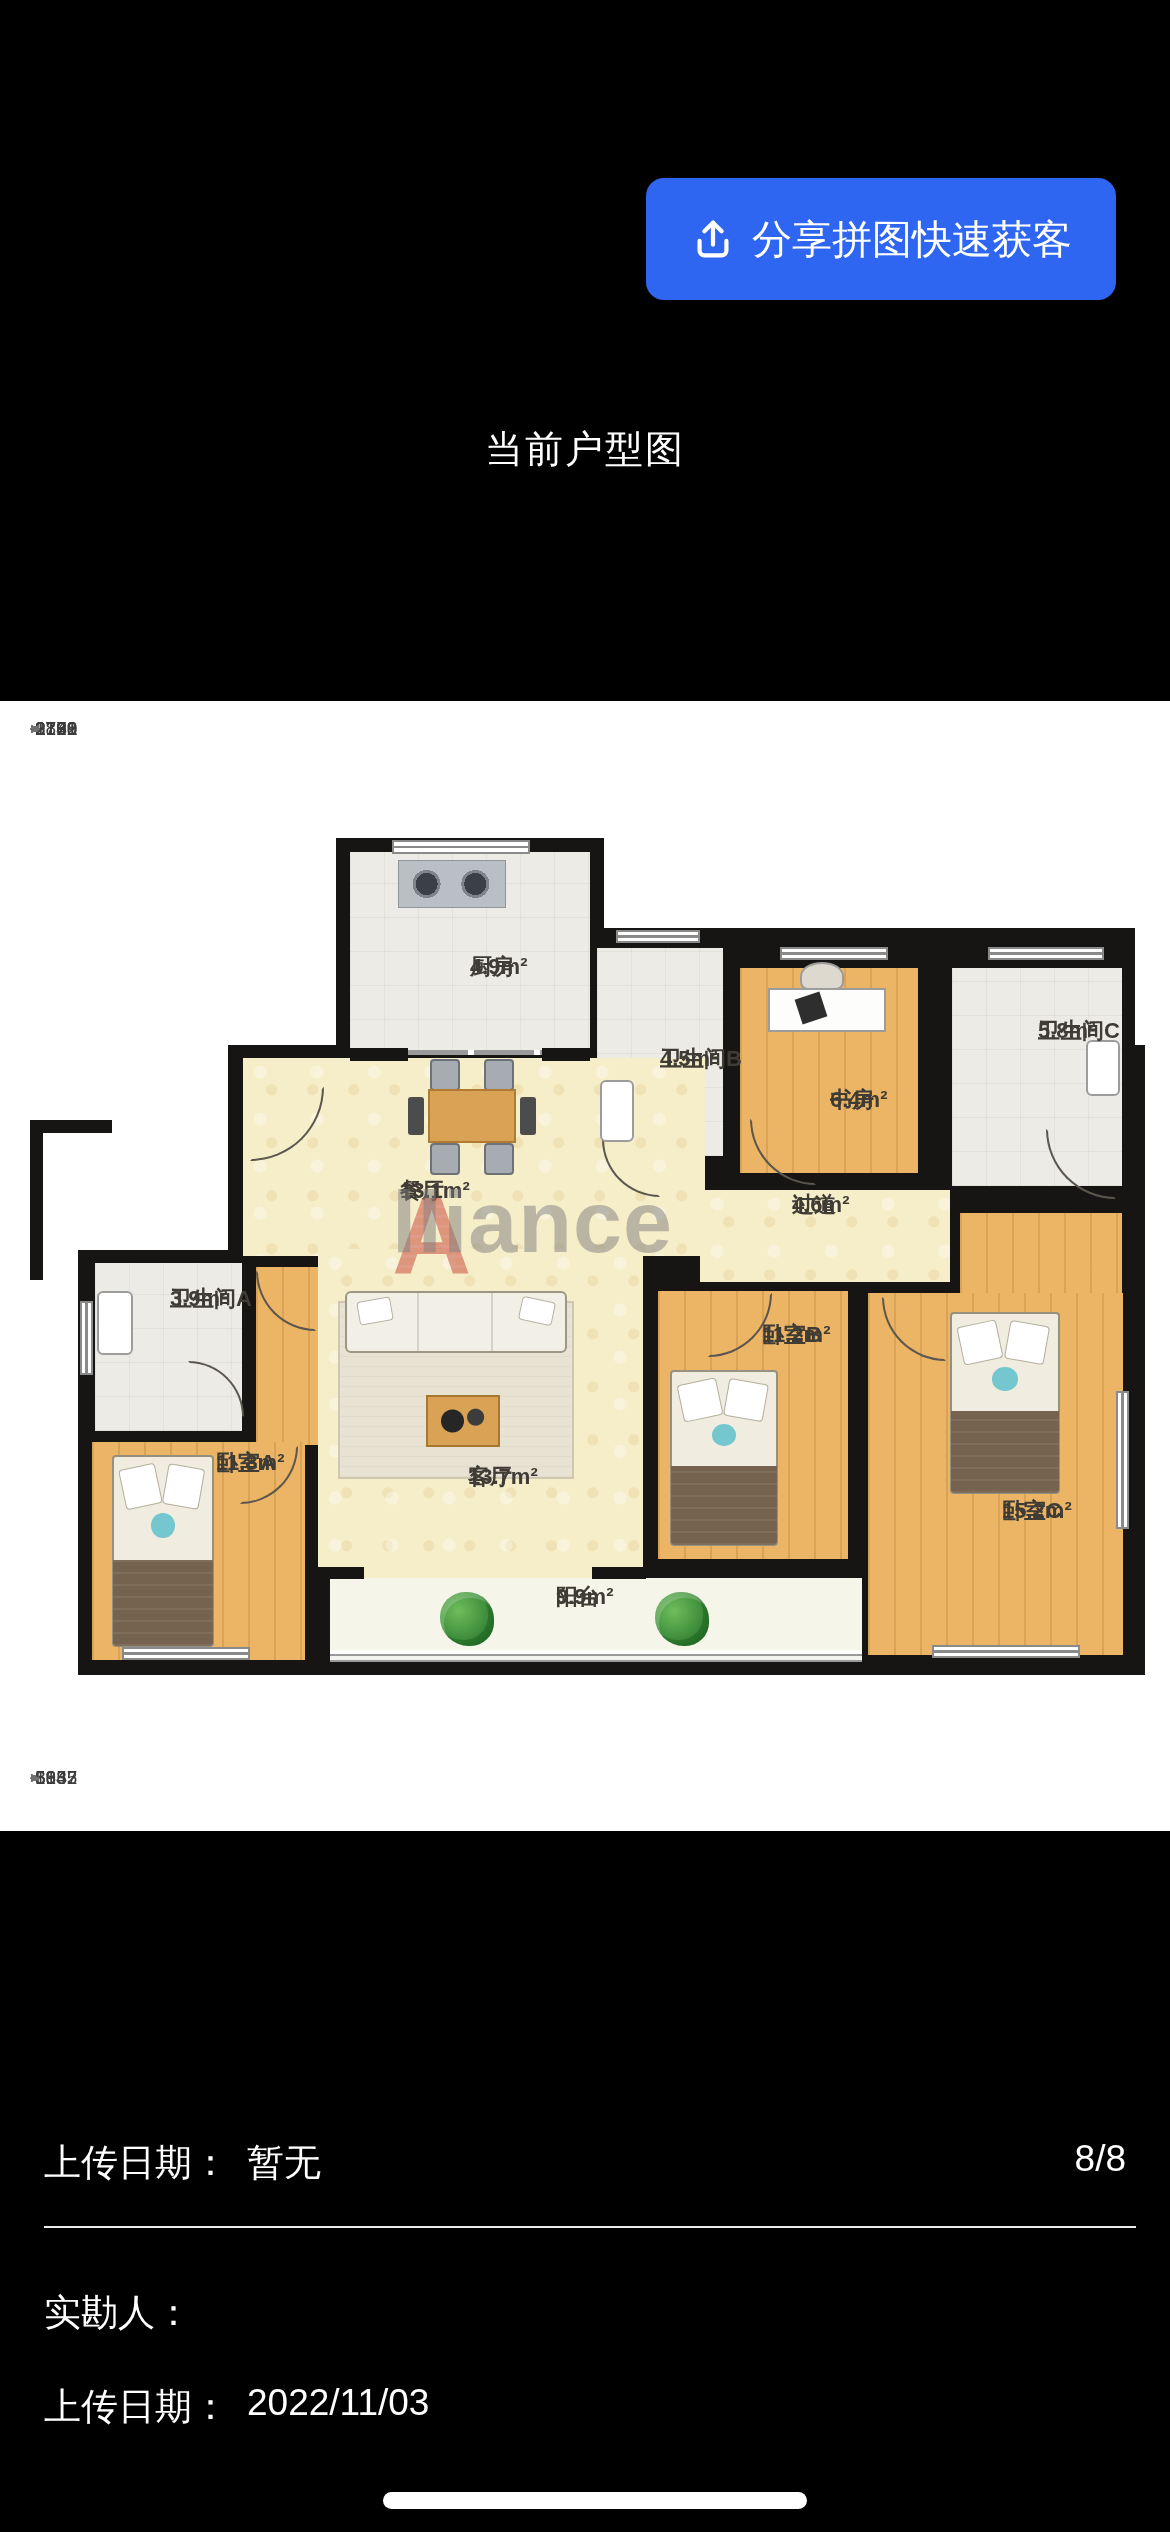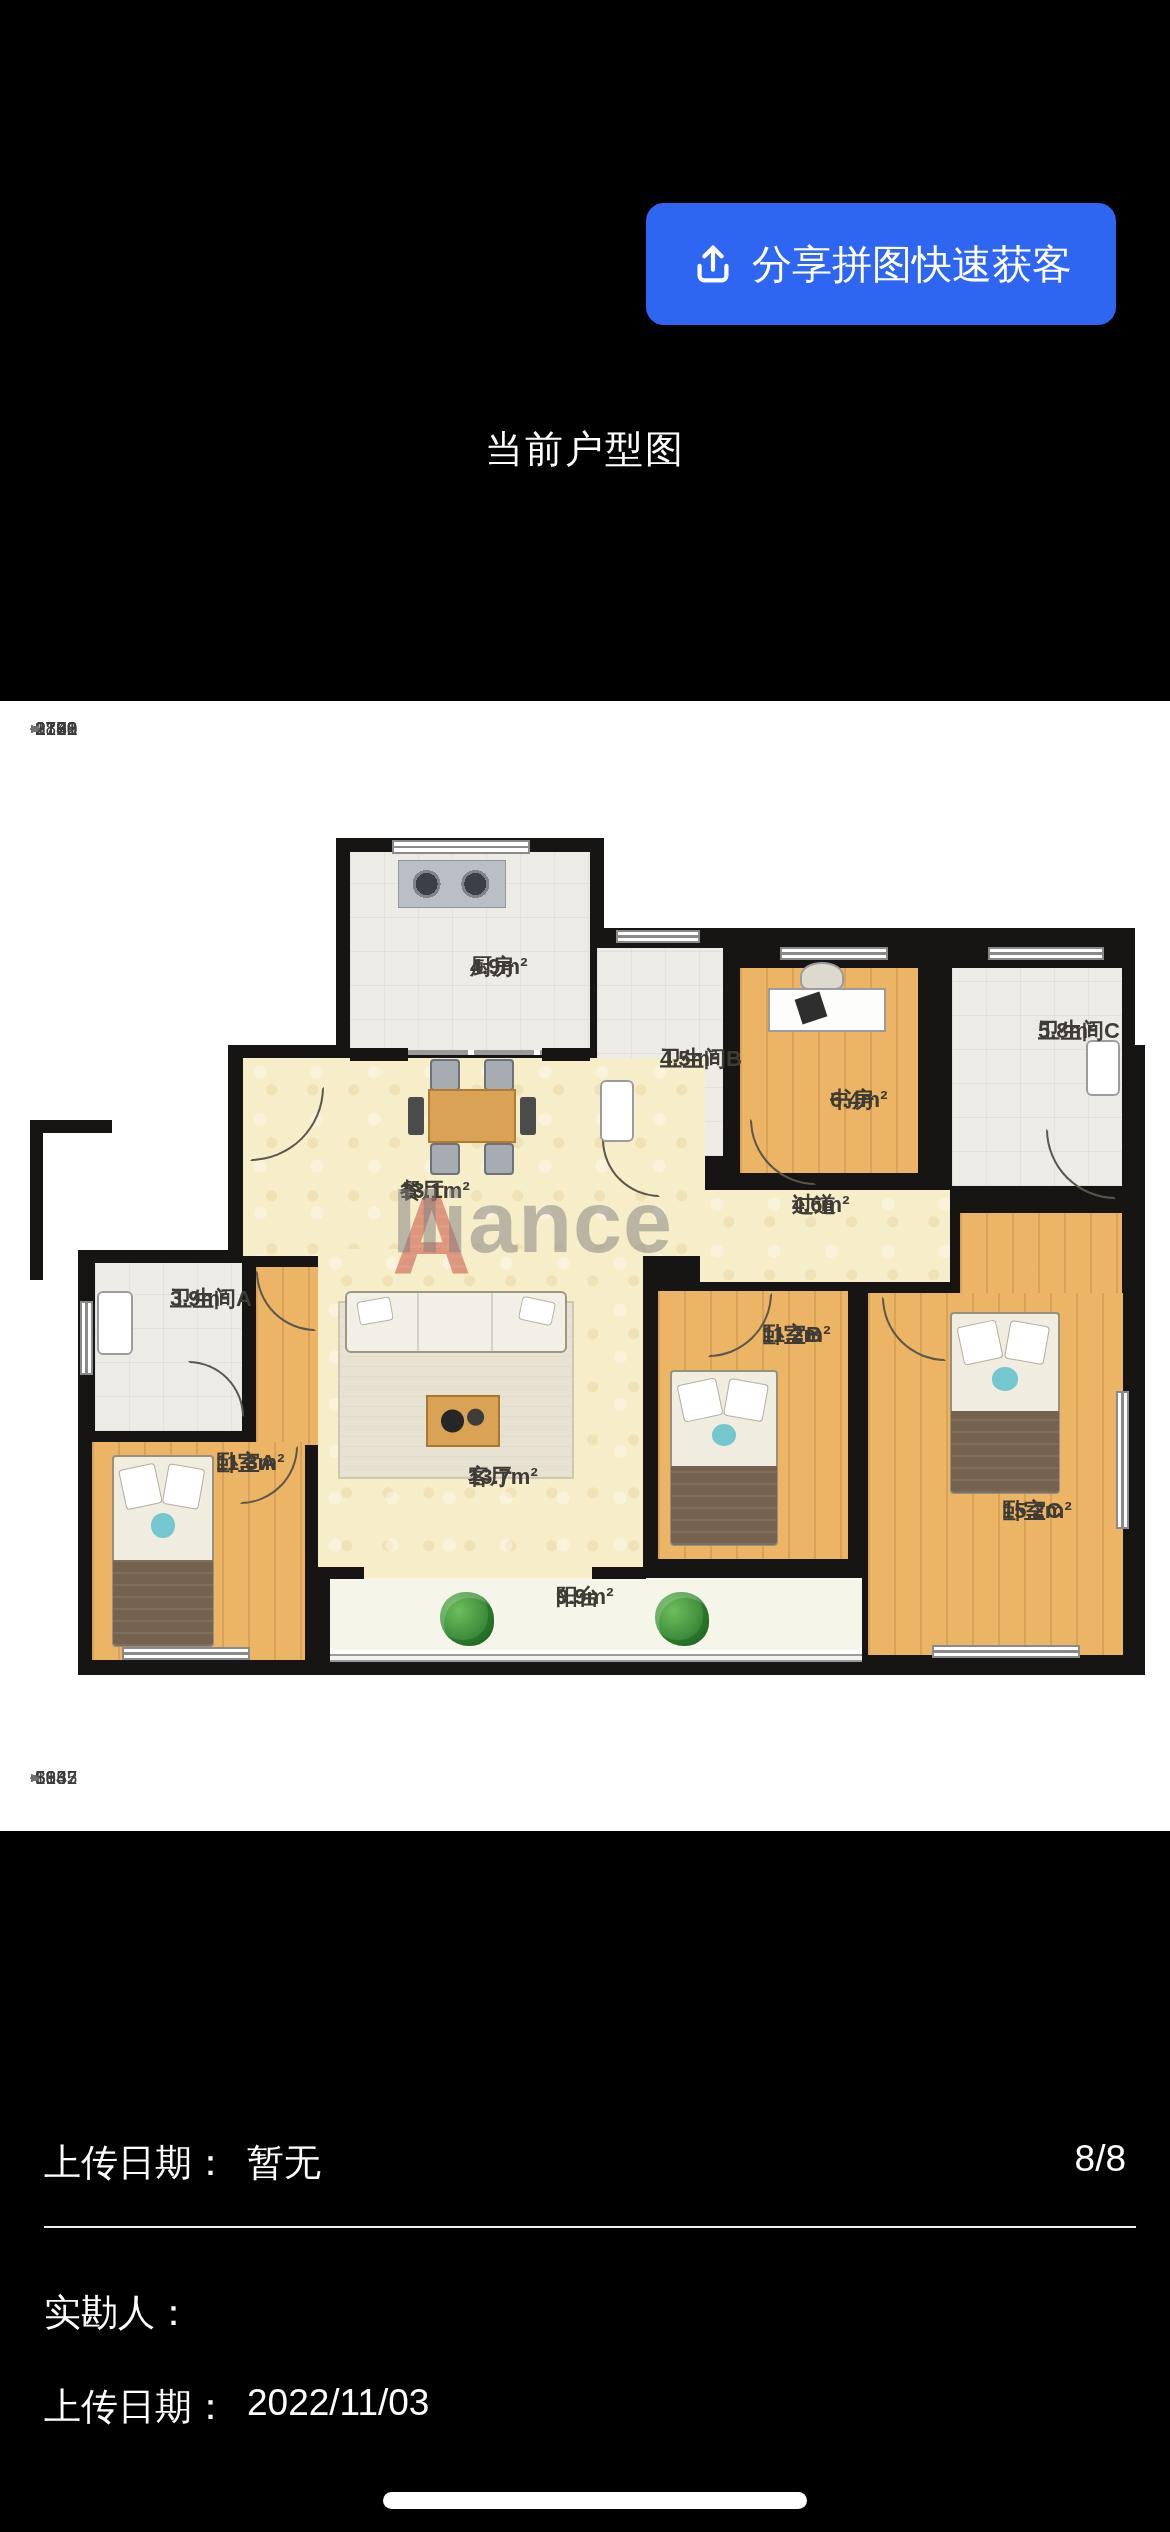--- a/index.html
+++ b/index.html
@@ -2,21 +2,21 @@
 <html><head>
 <meta charset="utf-8">
 <style>
   html,body{margin:0;padding:0;background:#000;}
   body{width:1170px;height:2532px;position:relative;overflow:hidden;
        font-family:"Liberation Sans","DejaVu Sans",sans-serif;-webkit-font-smoothing:antialiased;}
   .abs{position:absolute;}
 
   
   #share-btn{left:646px;top:178px;width:470px;height:122px;background:#2F66F1;border-radius:18px;
-    display:flex;align-items:center;justify-content:center;gap:16px;color:#fff;font-size:40px;border:none;cursor:pointer;margin-top:25px;}
+    display:flex;align-items:center;justify-content:center;gap:16px;color:#fff;font-size:40px;border:none;cursor:pointer;}
   #share-btn svg{display:block;}
   #page-title{left:0;top:424px;width:1170px;text-align:center;color:#fff;font-size:38px;letter-spacing:2px;}
 
   
   #plan{left:0;top:701px;width:1170px;height:1130px;background:#ffffff;}
   #plan *{position:absolute;box-sizing:border-box;}
 
   
   .dim-row{left:30px;width:1105px;height:38px;display:flex;align-items:center;}
   #top-dims{top:9px;} #bottom-dims{top:1058px;}

